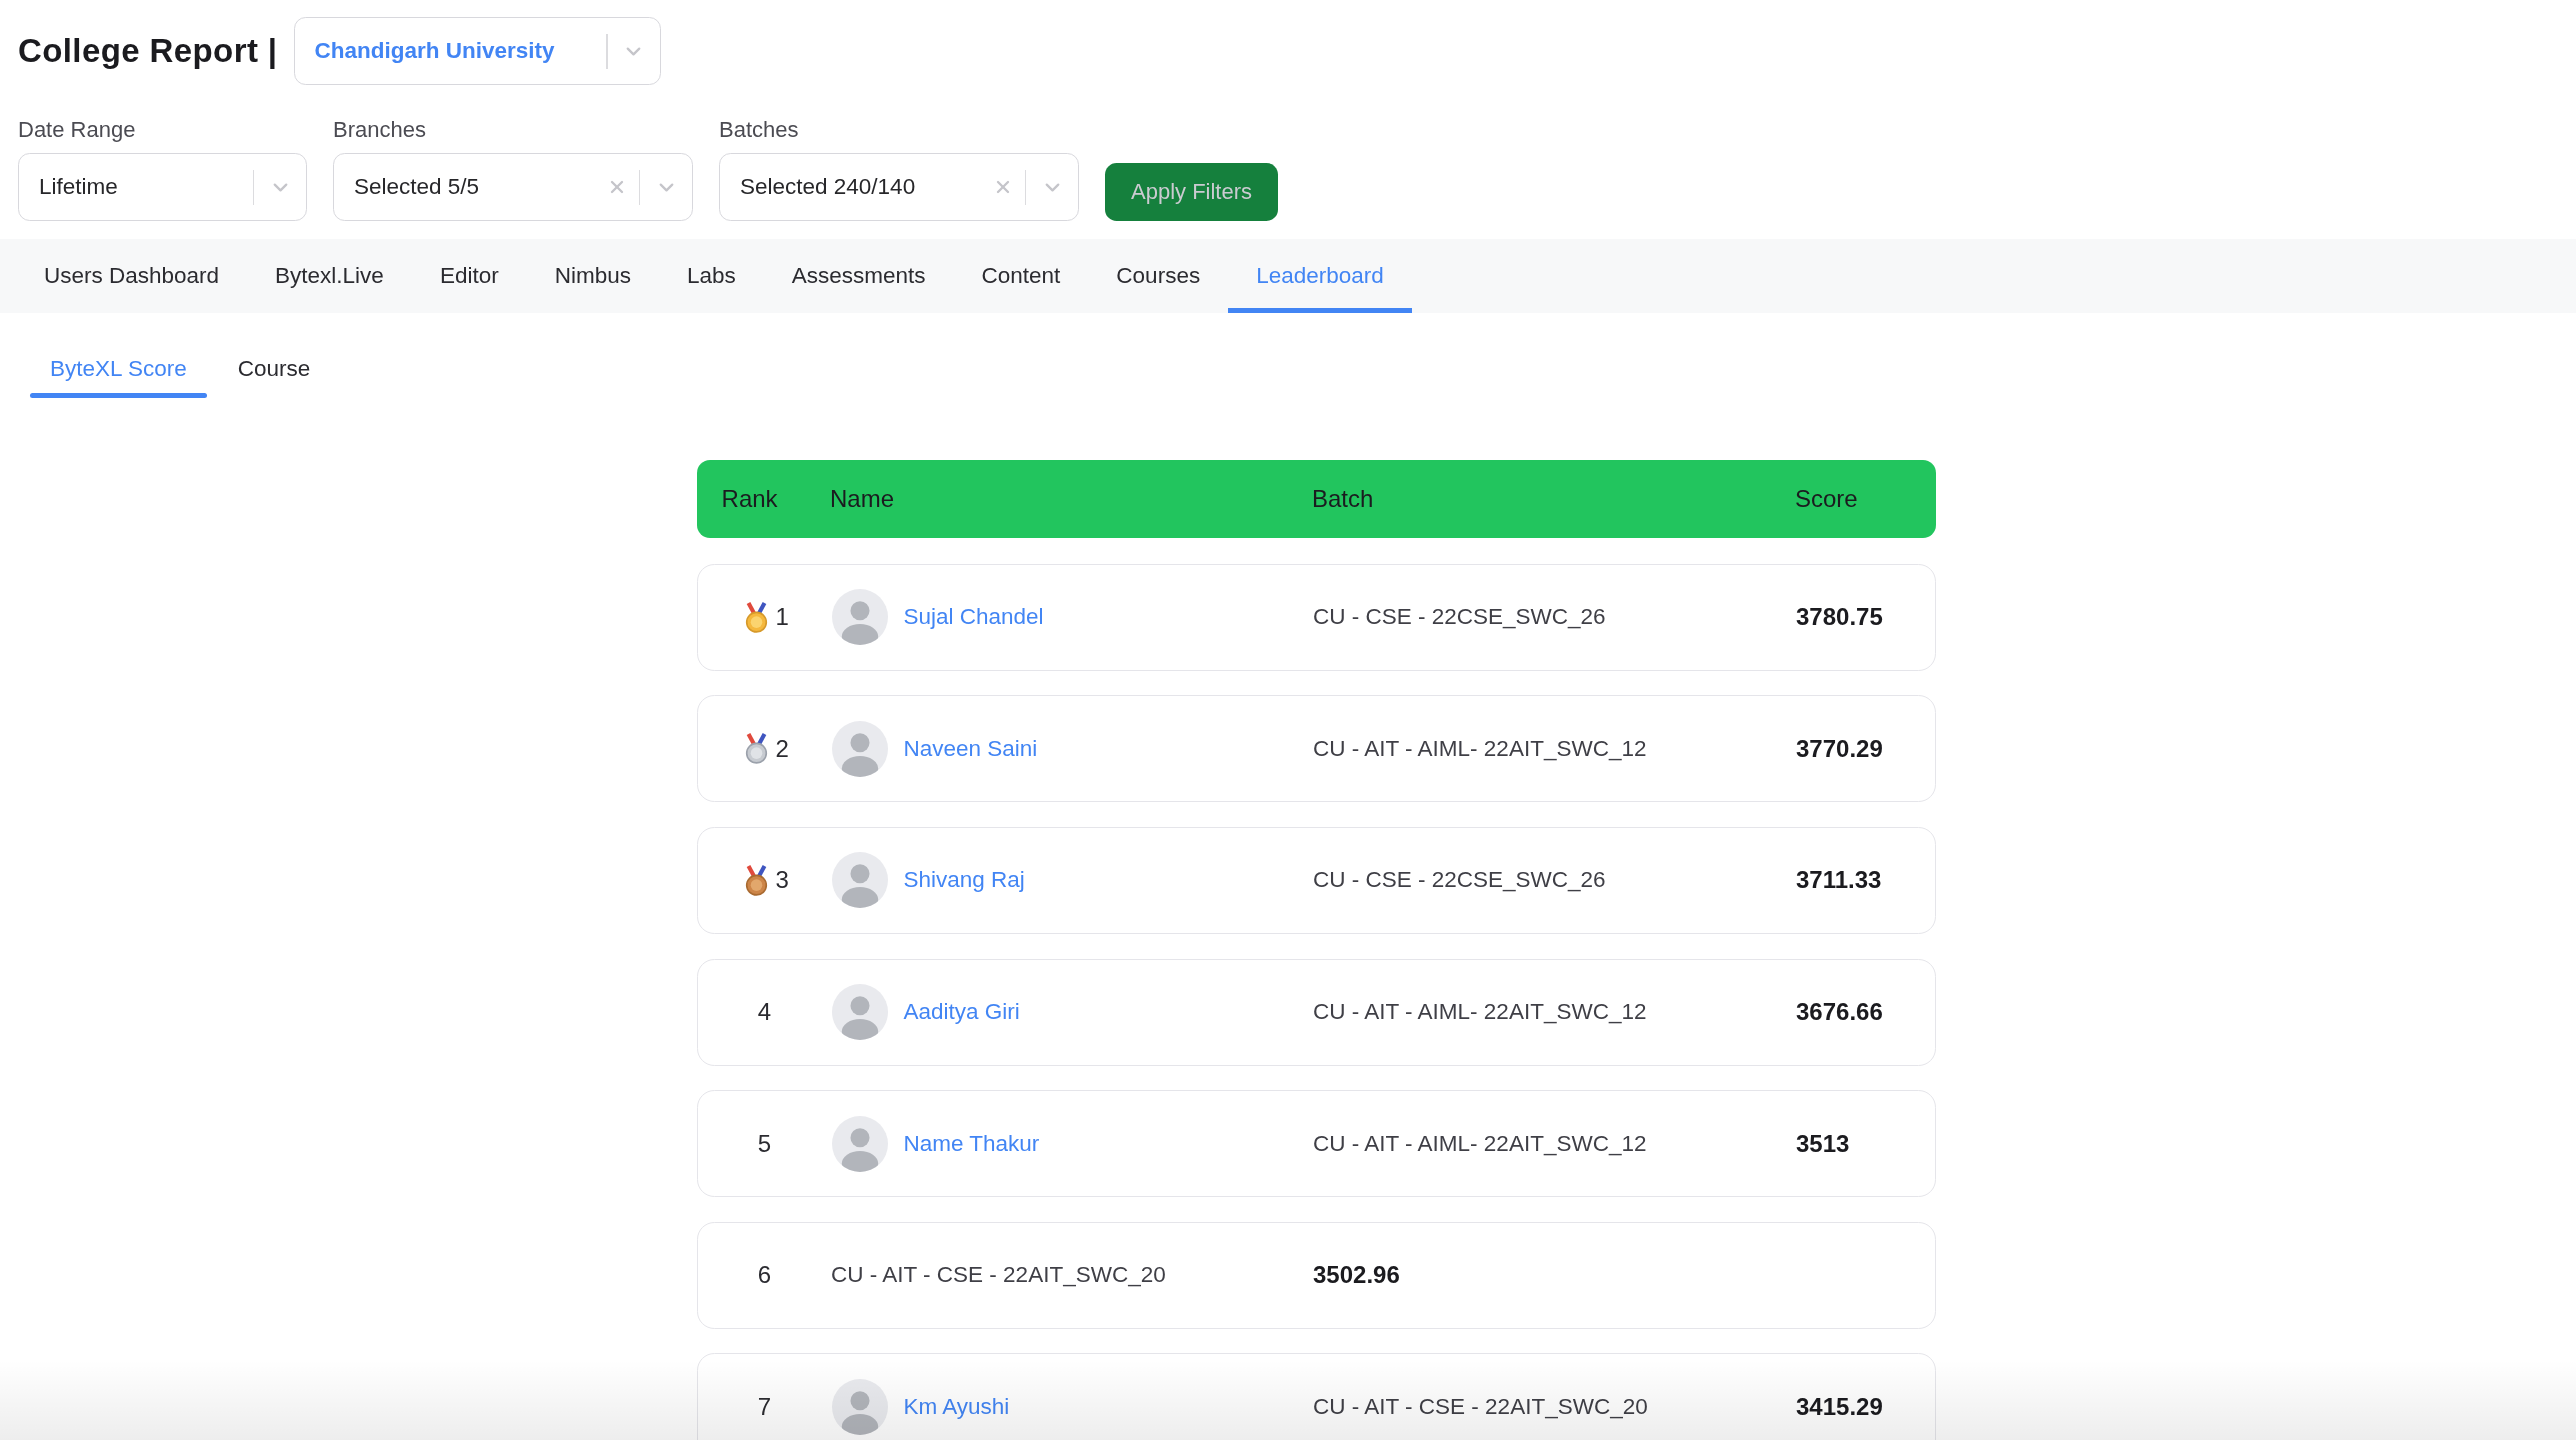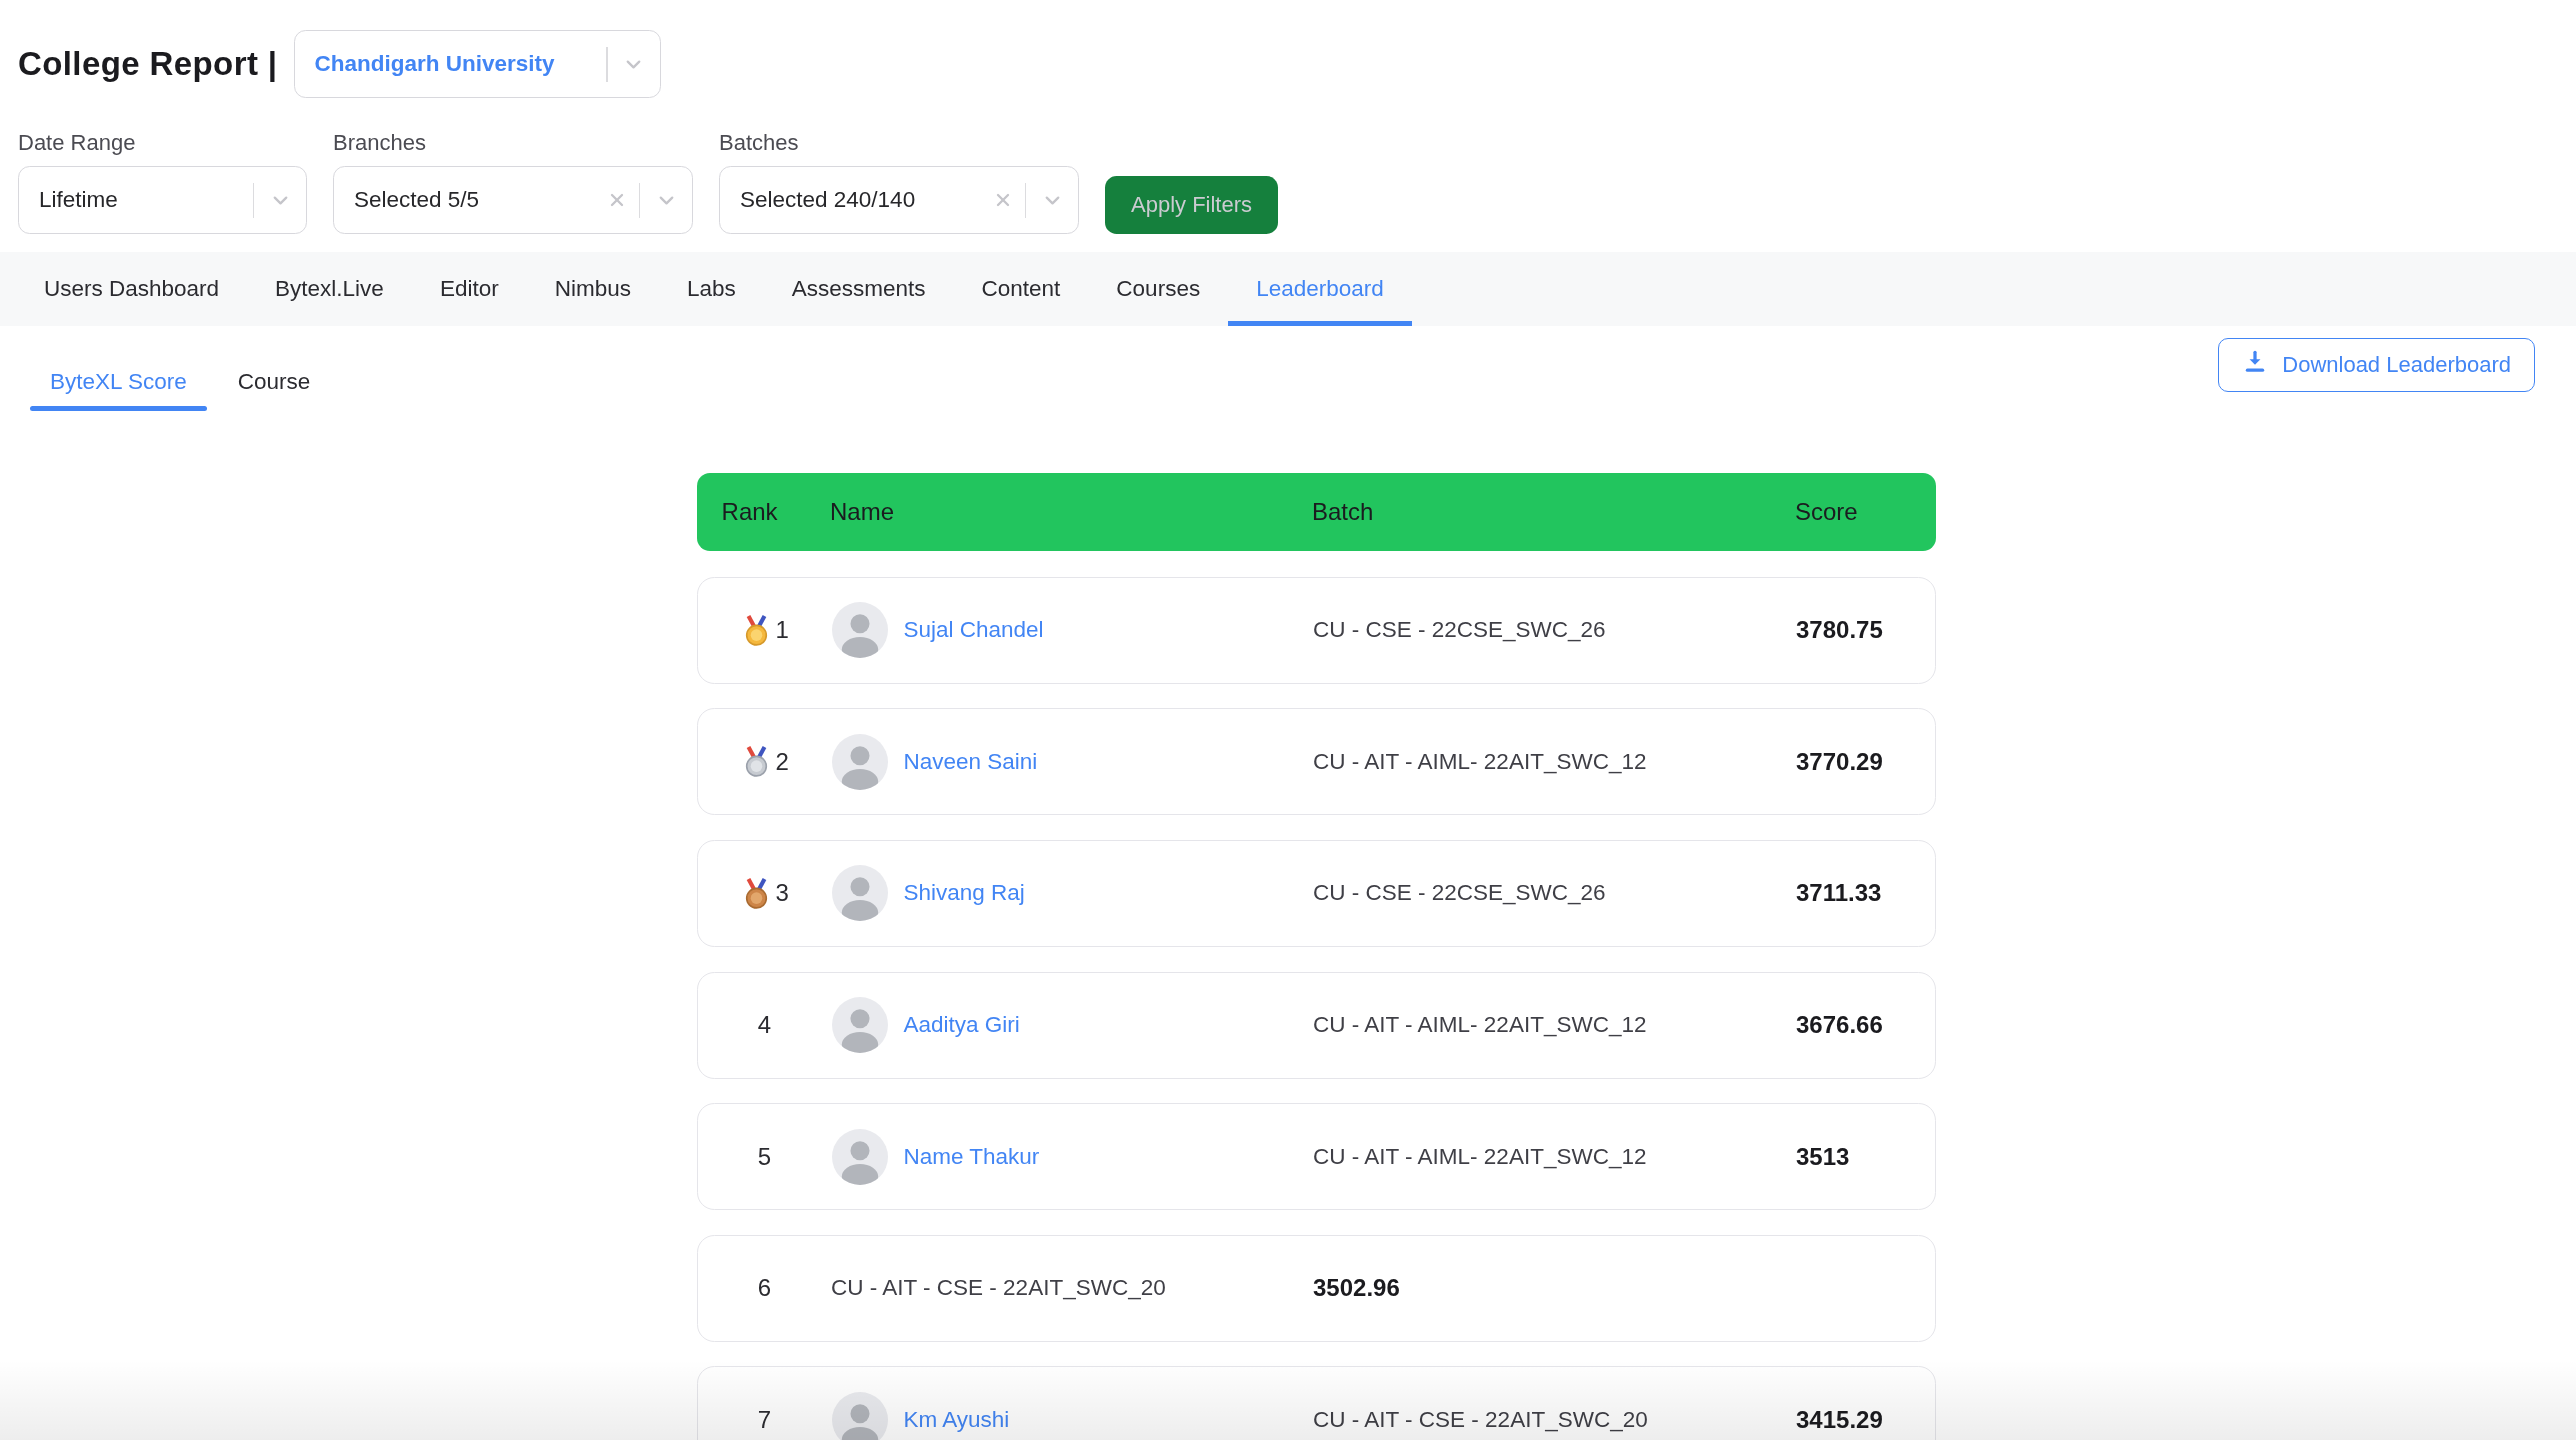--- a/index.html
+++ b/index.html
@@ -4,21 +4,21 @@
 <style>
   * { box-sizing: border-box; }
   html,body { margin:0; padding:0; }
   body {
     width:2576px; height:1440px; position:relative; overflow:hidden;
     background:#ffffff; color:#1b1b1f;
     font-family:"Liberation Sans", sans-serif;
   }
 
   
-  .header { padding:17.4px 41px 0 18px;margin-top:13px; }
+  .header { padding:17.4px 41px 0 18px; }
   .title-row { display:flex; align-items:center; gap:16px; }
   .page-title { margin:0; font-size:33px; font-weight:700; color:#1b1b1f; letter-spacing:0.4px; }
 
   .select {
     height:68px; background:#fff; border:1.4px solid #d8d8dd; border-radius:11.6px;
     display:flex; align-items:center; cursor:pointer;
   }
   .select .value { padding-left:20px; font-size:22.5px; color:#27272a; flex:1; white-space:nowrap; overflow:hidden; }
   .select .divider { width:1.4px; height:35px; background:#dcdcdf; flex:none; }
   .select .chev { padding:0 14.5px; display:flex; align-items:center; flex:none; }
@@ -195,30 +195,20 @@
     <div class="tab">Courses</div>
     <div class="tab active">Leaderboard</div>
   </nav>
 
 <main>
   <div class="sub-tabs" id="sub-tabs">
       <div class="sub-tab active">ByteXL Score</div>
       <div class="sub-tab">Course</div>
     </div>
 
-  <button class="download-btn">
-    <span>
-      <svg width="26" height="26" viewBox="0 0 24 24" fill="none" stroke="#4285f4" stroke-width="3" stroke-linecap="round">
-        <path d="M12 3v8"></path>
-        <path d="M7 9.5l5 5 5-5z" fill="#4285f4" stroke="none"></path>
-        <path d="M5 19.5h14"></path>
-      </svg>
-    </span>
-    <span>Download Leaderboard</span>
-  </button>
 
   <section class="table">
     <div class="table-header">
       <span class="col-rank">Rank</span>
       <span class="col-name">Name</span>
       <span class="col-batch">Batch</span>
       <span class="col-score">Score</span>
     </div>
     <div id="rows">
         <div class="row">

